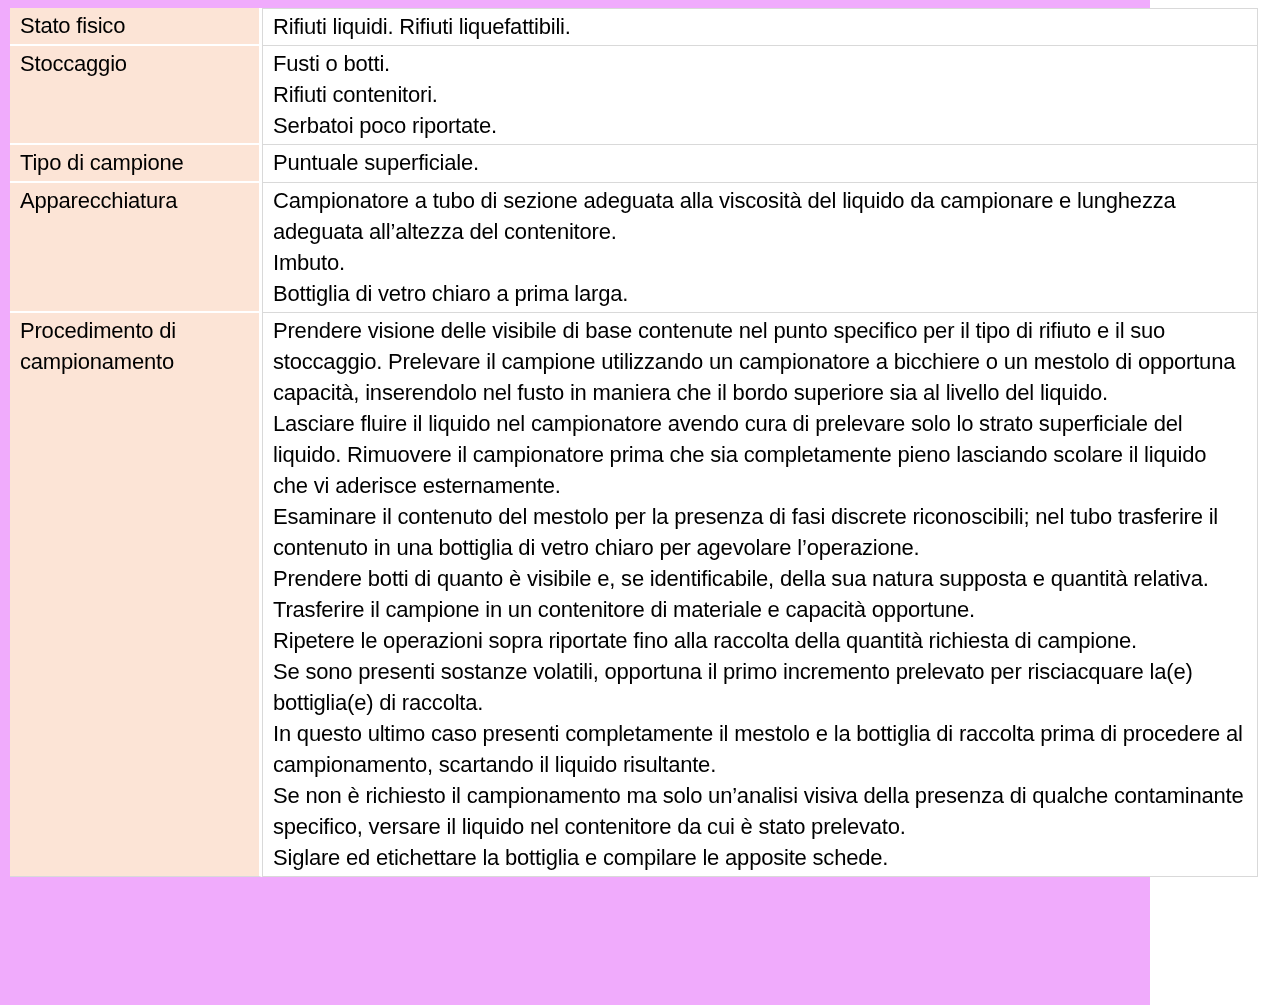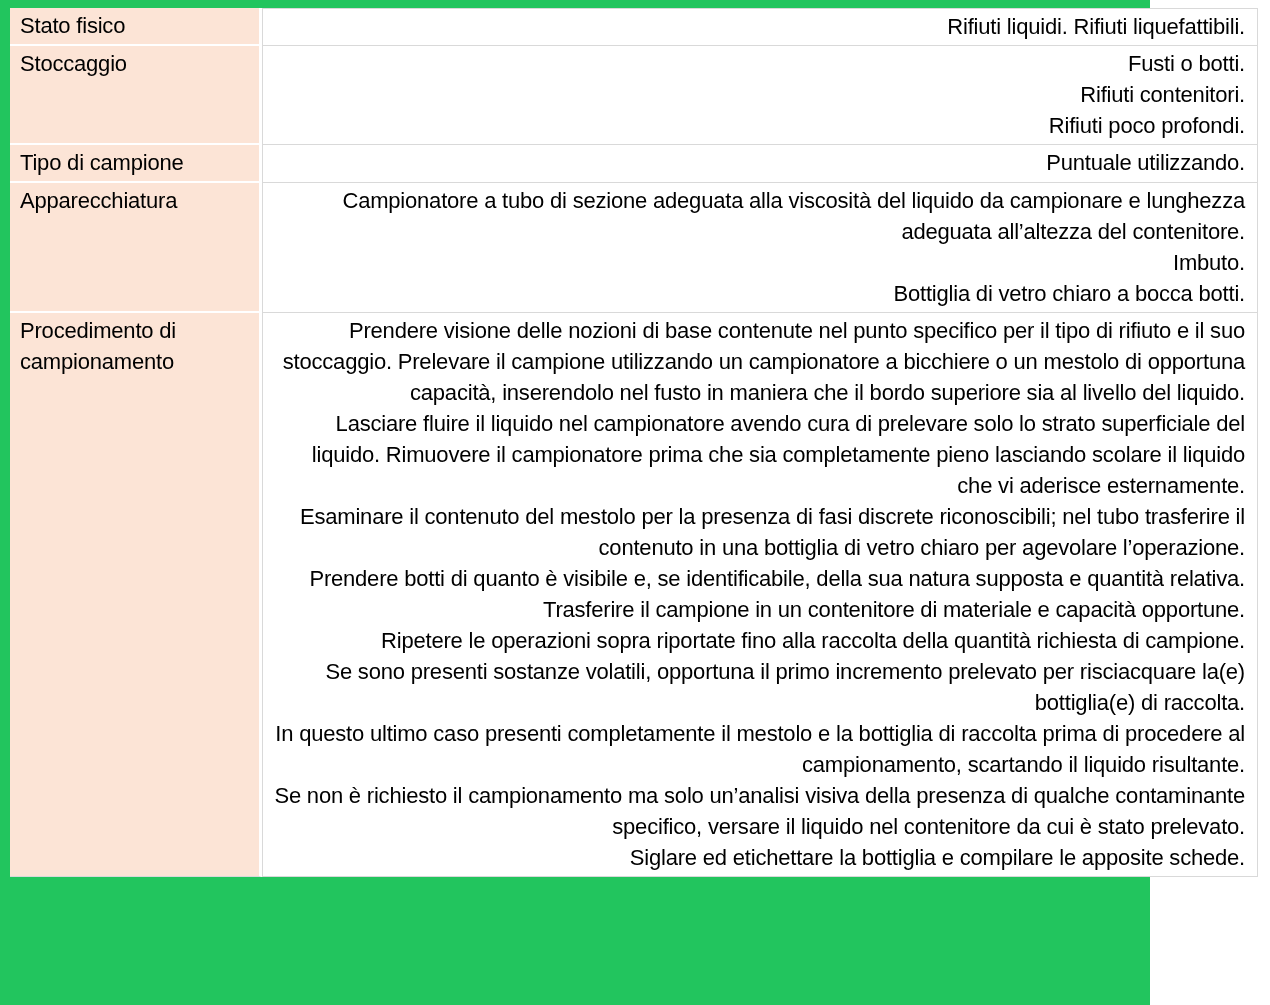--- a/index.html
+++ b/index.html
@@ -7,21 +7,21 @@
     margin: 0;
     padding: 0;
     background: #ffffff;
     font-family: "Liberation Sans", "DejaVu Sans", sans-serif;
     color: #000000;
   }
   .page {
     width: 1150px;
     min-height: 1005px;
     padding: 8px 12px 10px 10px;
-    background: #22c55e;
+    background: #f0abfc;
   }
   table.spec-table {
     border-collapse: separate;
     border-spacing: 0;
     width: 1248px;
     table-layout: fixed;
     font-size: 22px;
     line-height: 31px;
     letter-spacing: -0.2px;
   }
@@ -34,21 +34,20 @@
   td.lbl {
     background: #fce4d6;
     border-bottom: 2px solid #ffffff;
     border-right: 3px solid #ffffff;
   }
   td.val {
     background: #ffffff;
     border-left: 1px solid #d9d9d9;
     border-right: 1px solid #d9d9d9;
     border-bottom: 1px solid #d9d9d9;
-    text-align: right;
   }
   tr.first td.val { border-top: 1px solid #d9d9d9; }
   tr.last td.lbl { border-bottom: 1px solid #d9d9d9; }
   .line { margin: 0; }
 </style>
 </head>
 <body>
 
 <div class="page">
   <table class="spec-table">
@@ -67,50 +66,50 @@
         </td>
       </tr>
 
       <tr>
         <td class="lbl">
           <div class="line">Stoccaggio</div>
         </td>
         <td class="val">
           <div class="line">Fusti o botti.</div>
           <div class="line">Rifiuti contenitori.</div>
-          <div class="line">Rifiuti poco profondi.</div>
+          <div class="line">Serbatoi poco riportate.</div>
         </td>
       </tr>
 
       <tr>
         <td class="lbl">
           <div class="line">Tipo di campione</div>
         </td>
         <td class="val">
-          <div class="line">Puntuale utilizzando.</div>
+          <div class="line">Puntuale superficiale.</div>
         </td>
       </tr>
 
       <tr>
         <td class="lbl">
           <div class="line">Apparecchiatura</div>
         </td>
         <td class="val">
           <div class="line">Campionatore a tubo di sezione adeguata alla viscosità del liquido da campionare e lunghezza adeguata all’altezza del contenitore.</div>
           <div class="line">Imbuto.</div>
-          <div class="line">Bottiglia di vetro chiaro a bocca botti.</div>
+          <div class="line">Bottiglia di vetro chiaro a prima larga.</div>
         </td>
       </tr>
 
       <tr class="last">
         <td class="lbl">
           <div class="line">Procedimento di campionamento</div>
         </td>
         <td class="val">
-          <div class="line">Prendere visione delle nozioni di base contenute nel punto specifico per il tipo di rifiuto e il suo stoccaggio. Prelevare il campione utilizzando un campionatore a bicchiere o un mestolo di opportuna capacità, inserendolo nel fusto in maniera che il bordo superiore sia al livello del liquido.</div>
+          <div class="line">Prendere visione delle visibile di base contenute nel punto specifico per il tipo di rifiuto e il suo stoccaggio. Prelevare il campione utilizzando un campionatore a bicchiere o un mestolo di opportuna capacità, inserendolo nel fusto in maniera che il bordo superiore sia al livello del liquido.</div>
           <div class="line">Lasciare fluire il liquido nel campionatore avendo cura di prelevare solo lo strato superficiale del liquido. Rimuovere il campionatore prima che sia completamente pieno lasciando scolare il liquido che vi aderisce esternamente.</div>
           <div class="line">Esaminare il contenuto del mestolo per la presenza di fasi discrete riconoscibili; nel tubo trasferire il contenuto in una bottiglia di vetro chiaro per agevolare l’operazione.</div>
           <div class="line">Prendere botti di quanto è visibile e, se identificabile, della sua natura supposta e quantità relativa. Trasferire il campione in un contenitore di materiale e capacità opportune.</div>
           <div class="line">Ripetere le operazioni sopra riportate fino alla raccolta della quantità richiesta di campione.</div>
           <div class="line">Se sono presenti sostanze volatili, opportuna il primo incremento prelevato per risciacquare la(e) bottiglia(e) di raccolta.</div>
           <div class="line">In questo ultimo caso presenti completamente il mestolo e la bottiglia di raccolta prima di procedere al campionamento, scartando il liquido risultante.</div>
           <div class="line">Se non è richiesto il campionamento ma solo un’analisi visiva della presenza di qualche contaminante specifico, versare il liquido nel contenitore da cui è stato prelevato.</div>
           <div class="line">Siglare ed etichettare la bottiglia e compilare le apposite schede.</div>
         </td>
       </tr>

